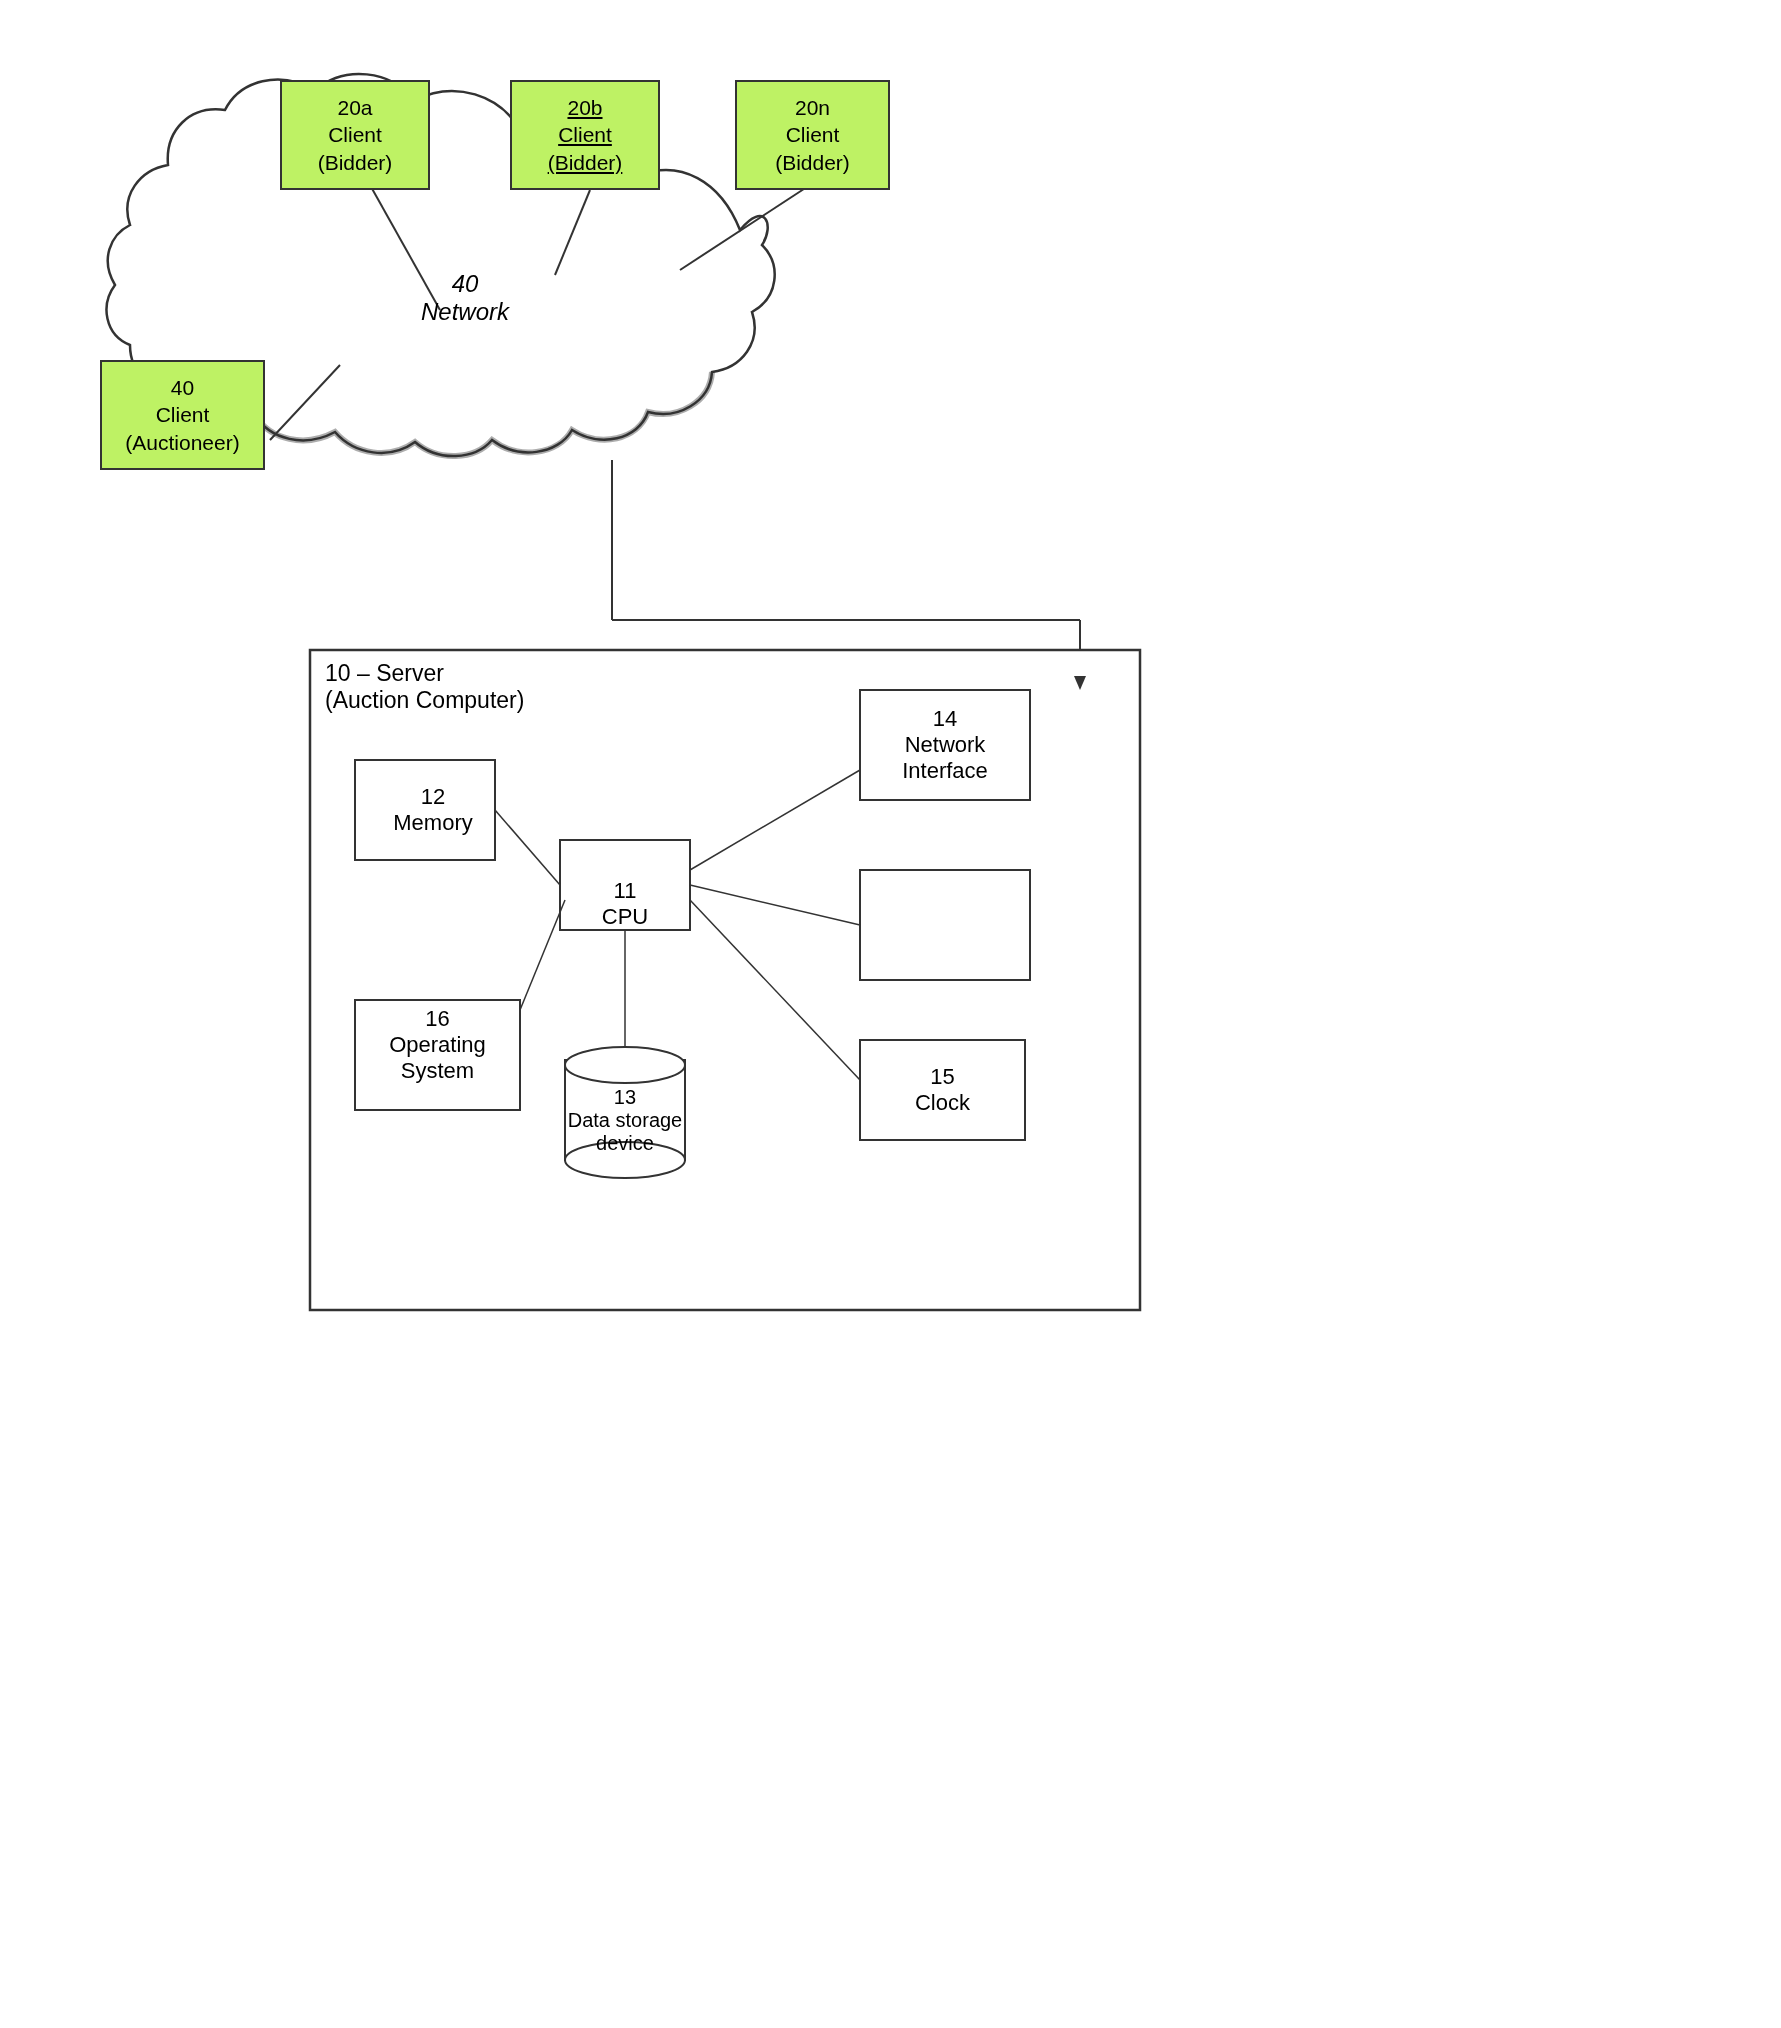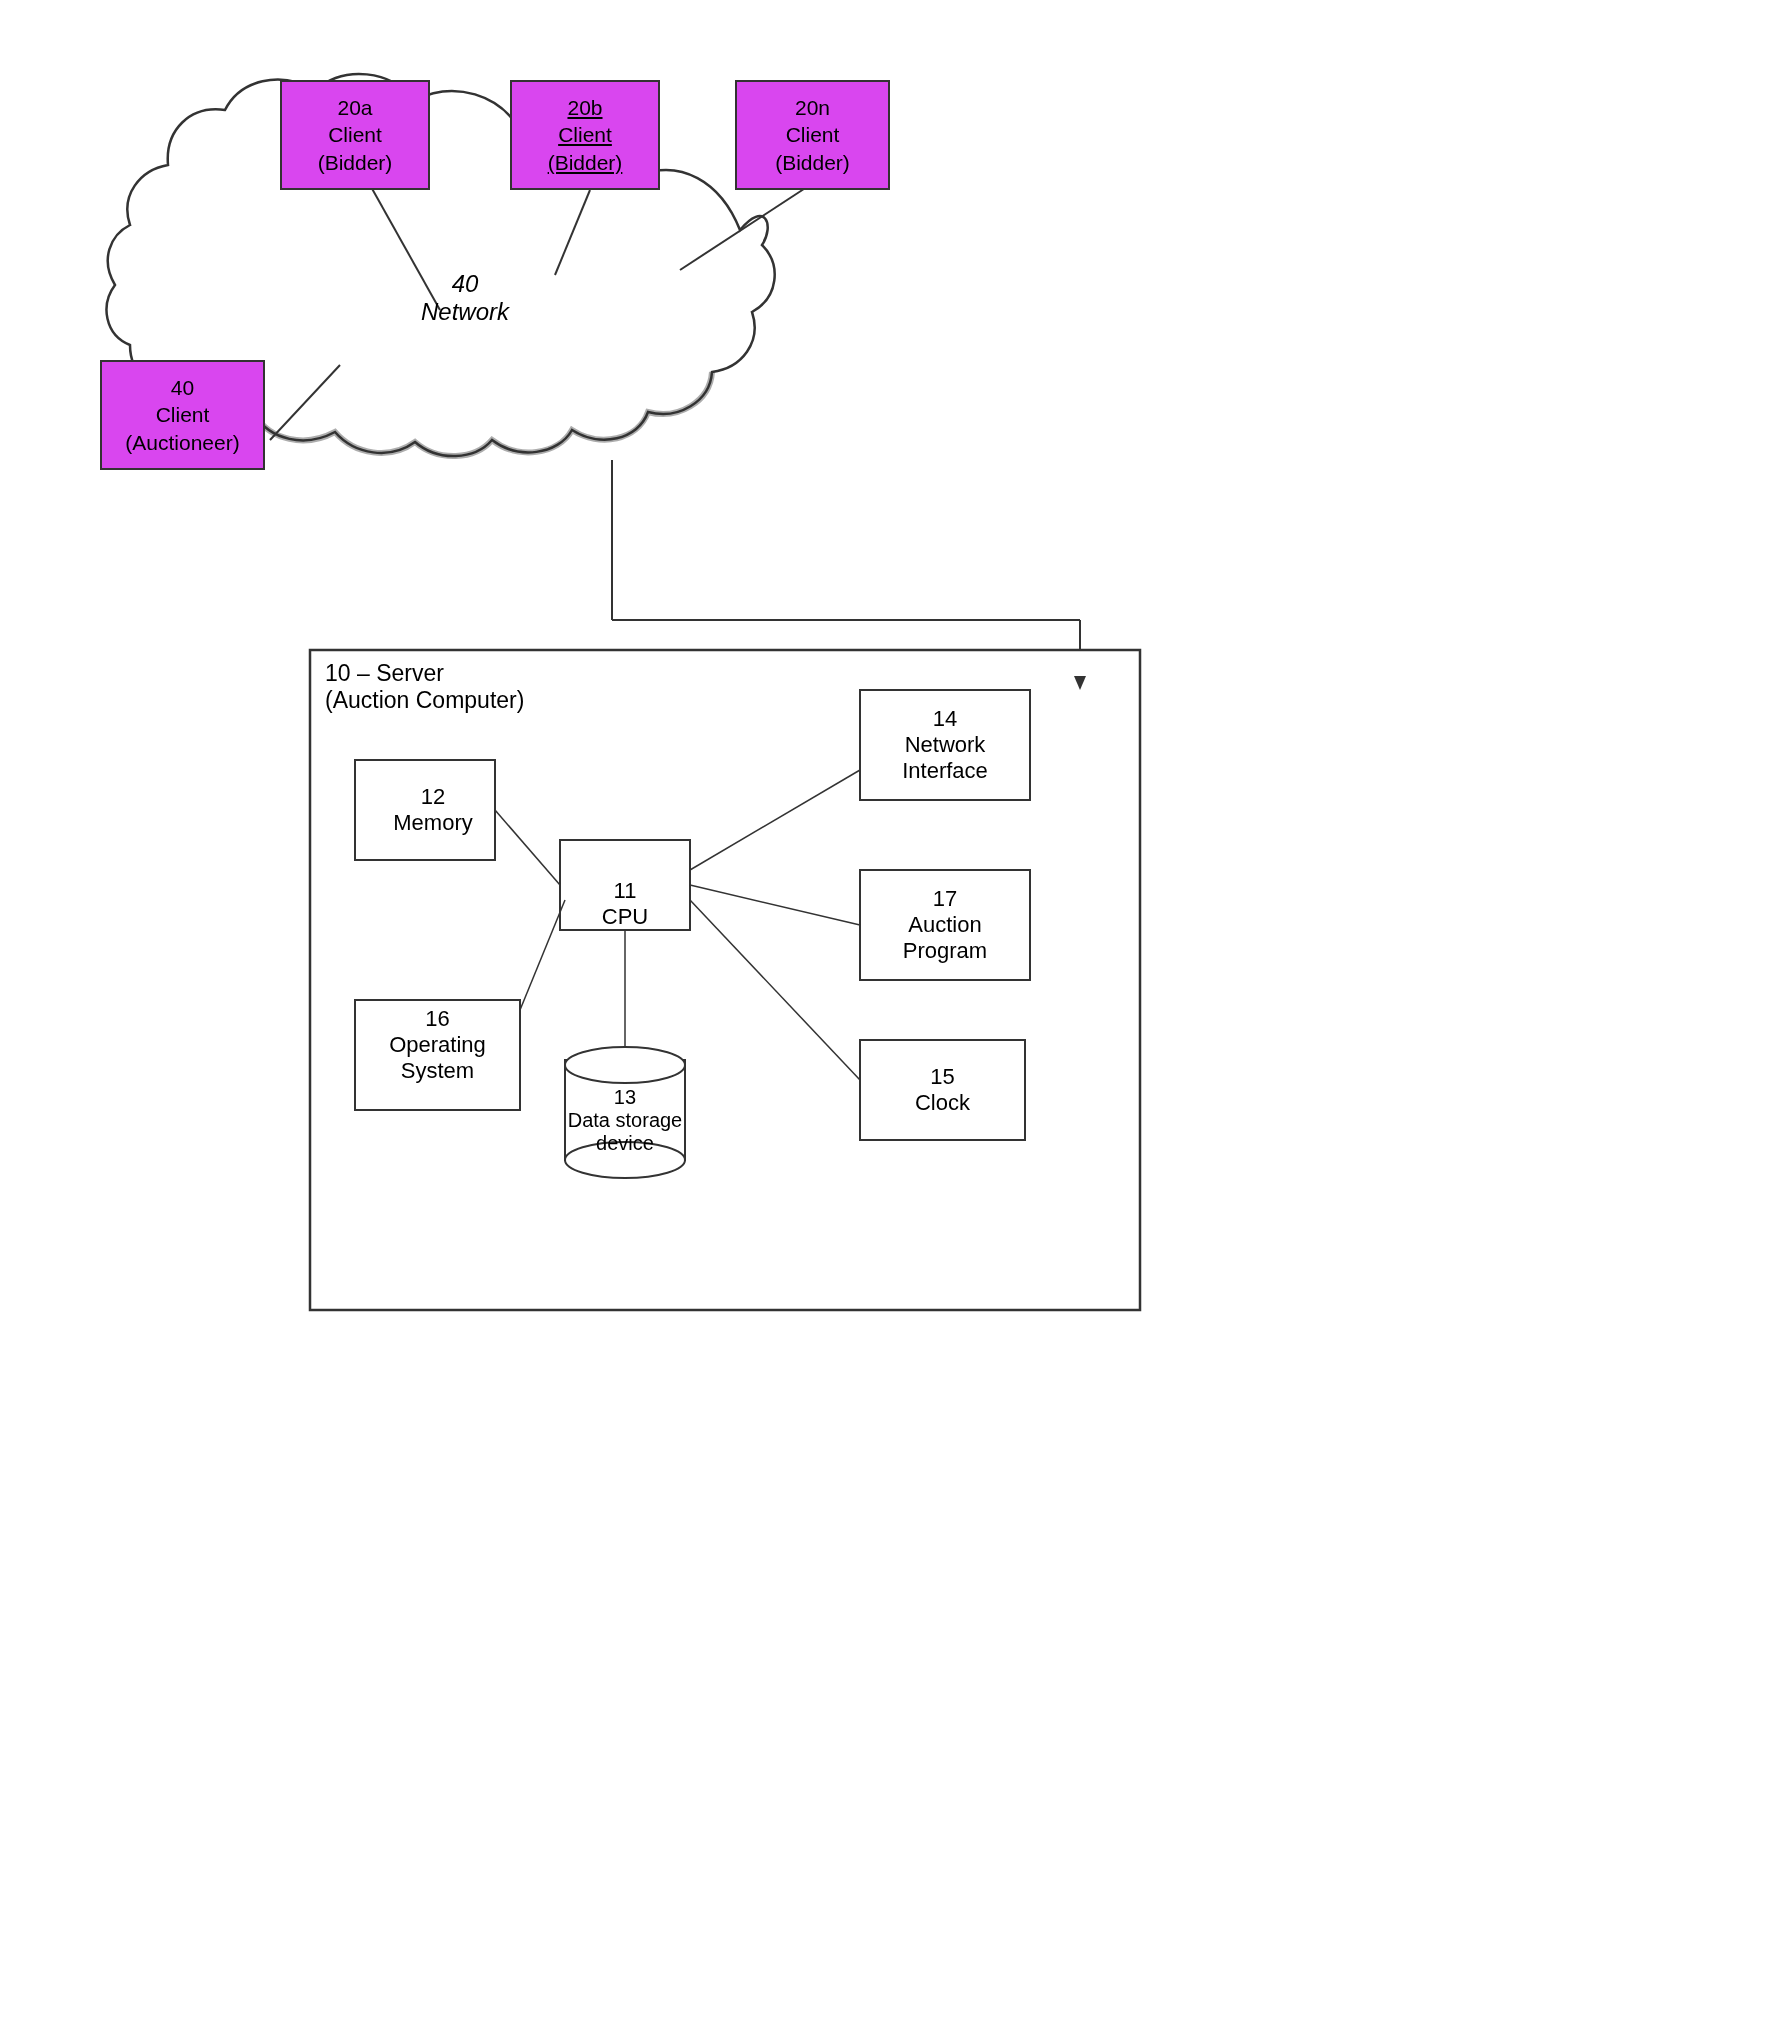--- a/index.html
+++ b/index.html
@@ -15,21 +15,21 @@
     .diagram-container {
       position: absolute;
       top: 0; left: 0;
       width: 1781px;
       height: 2028px;
     }
 
     .box {
       position: absolute;
       border: 2px solid #333;
-      background: #d946ef;
+      background: #bef264;
       text-align: center;
       display: flex;
       align-items: center;
       justify-content: center;
       font-size: 22px;
       line-height: 1.3;
       padding: 8px;
     }
 
     
@@ -170,25 +170,20 @@
     <span style="white-space:pre-line;">12
 Memory</span>
   </div>
 
   <div style="position:absolute; left:860px; top:690px; width:170px; height:110px; display:flex; align-items:center; justify-content:center; text-align:center; font-size:22px;">
     <span style="white-space:pre-line;">14
 Network
 Interface</span>
   </div>
 
-  <div style="position:absolute; left:860px; top:870px; width:170px; height:110px; display:flex; align-items:center; justify-content:center; text-align:center; font-size:22px;">
-    <span style="white-space:pre-line;">17
-Auction
-Program</span>
-  </div>
 
   <div style="position:absolute; left:860px; top:1040px; width:165px; height:100px; display:flex; align-items:center; justify-content:center; text-align:center; font-size:22px;">
     <span style="white-space:pre-line;">15
 Clock</span>
   </div>
 
   <div style="position:absolute; left:355px; top:1000px; width:165px; height:90px; display:flex; align-items:center; justify-content:center; text-align:center; font-size:22px;">
     <span style="white-space:pre-line;">16
 Operating
 System</span>

